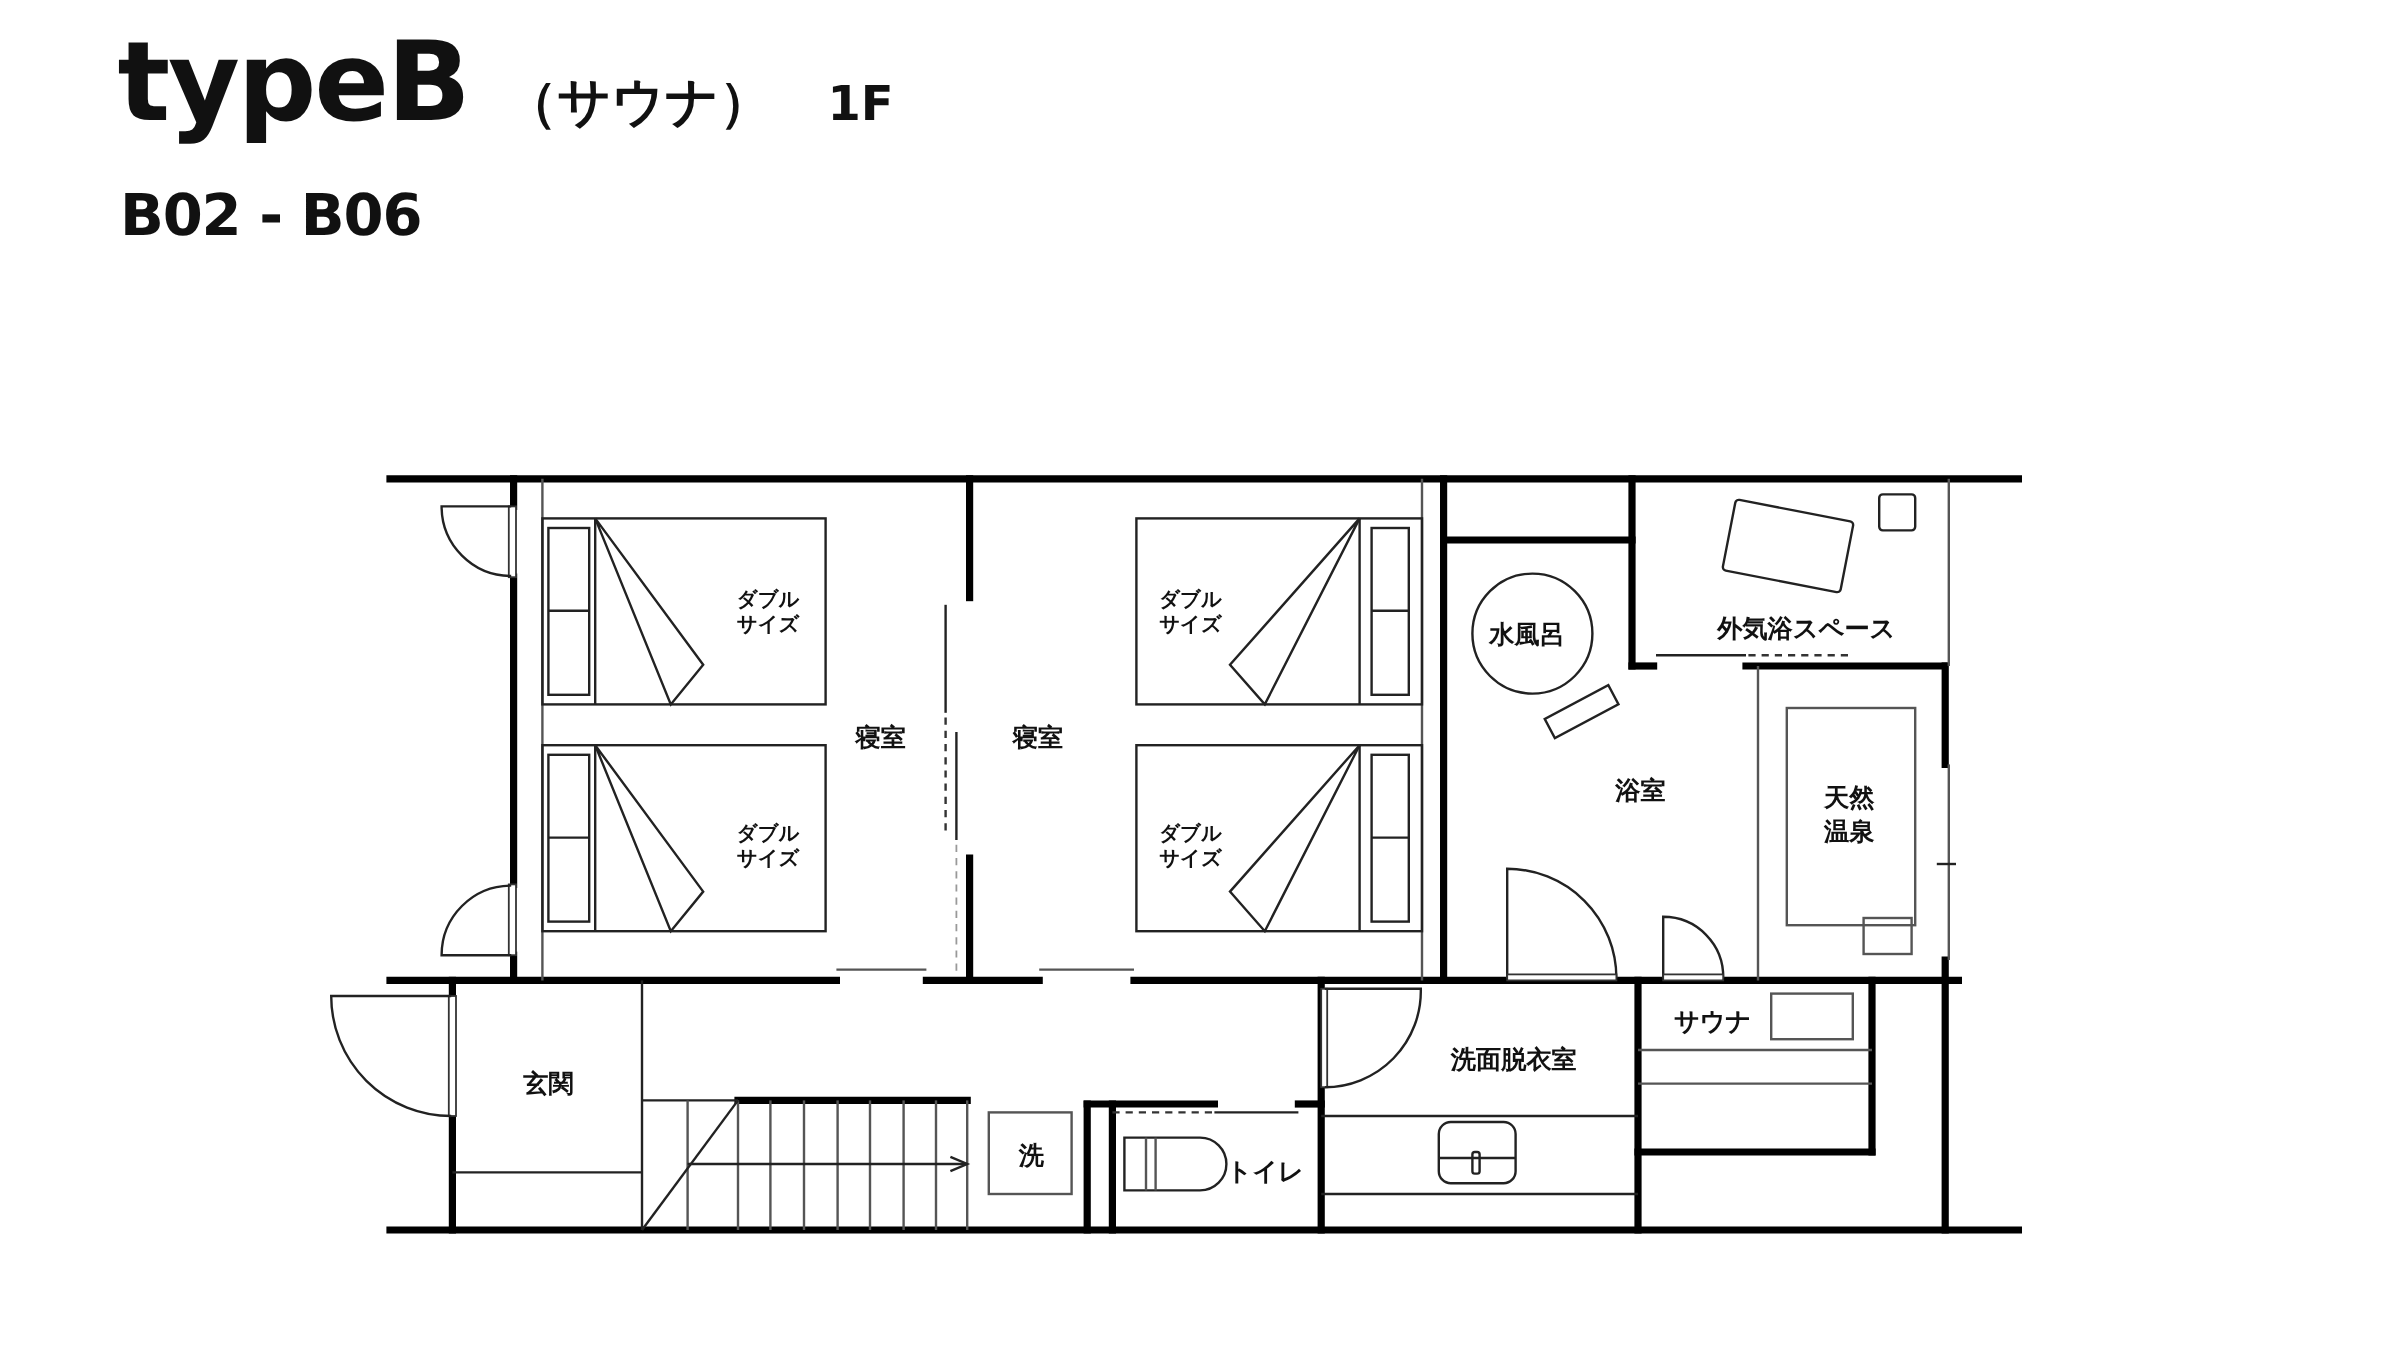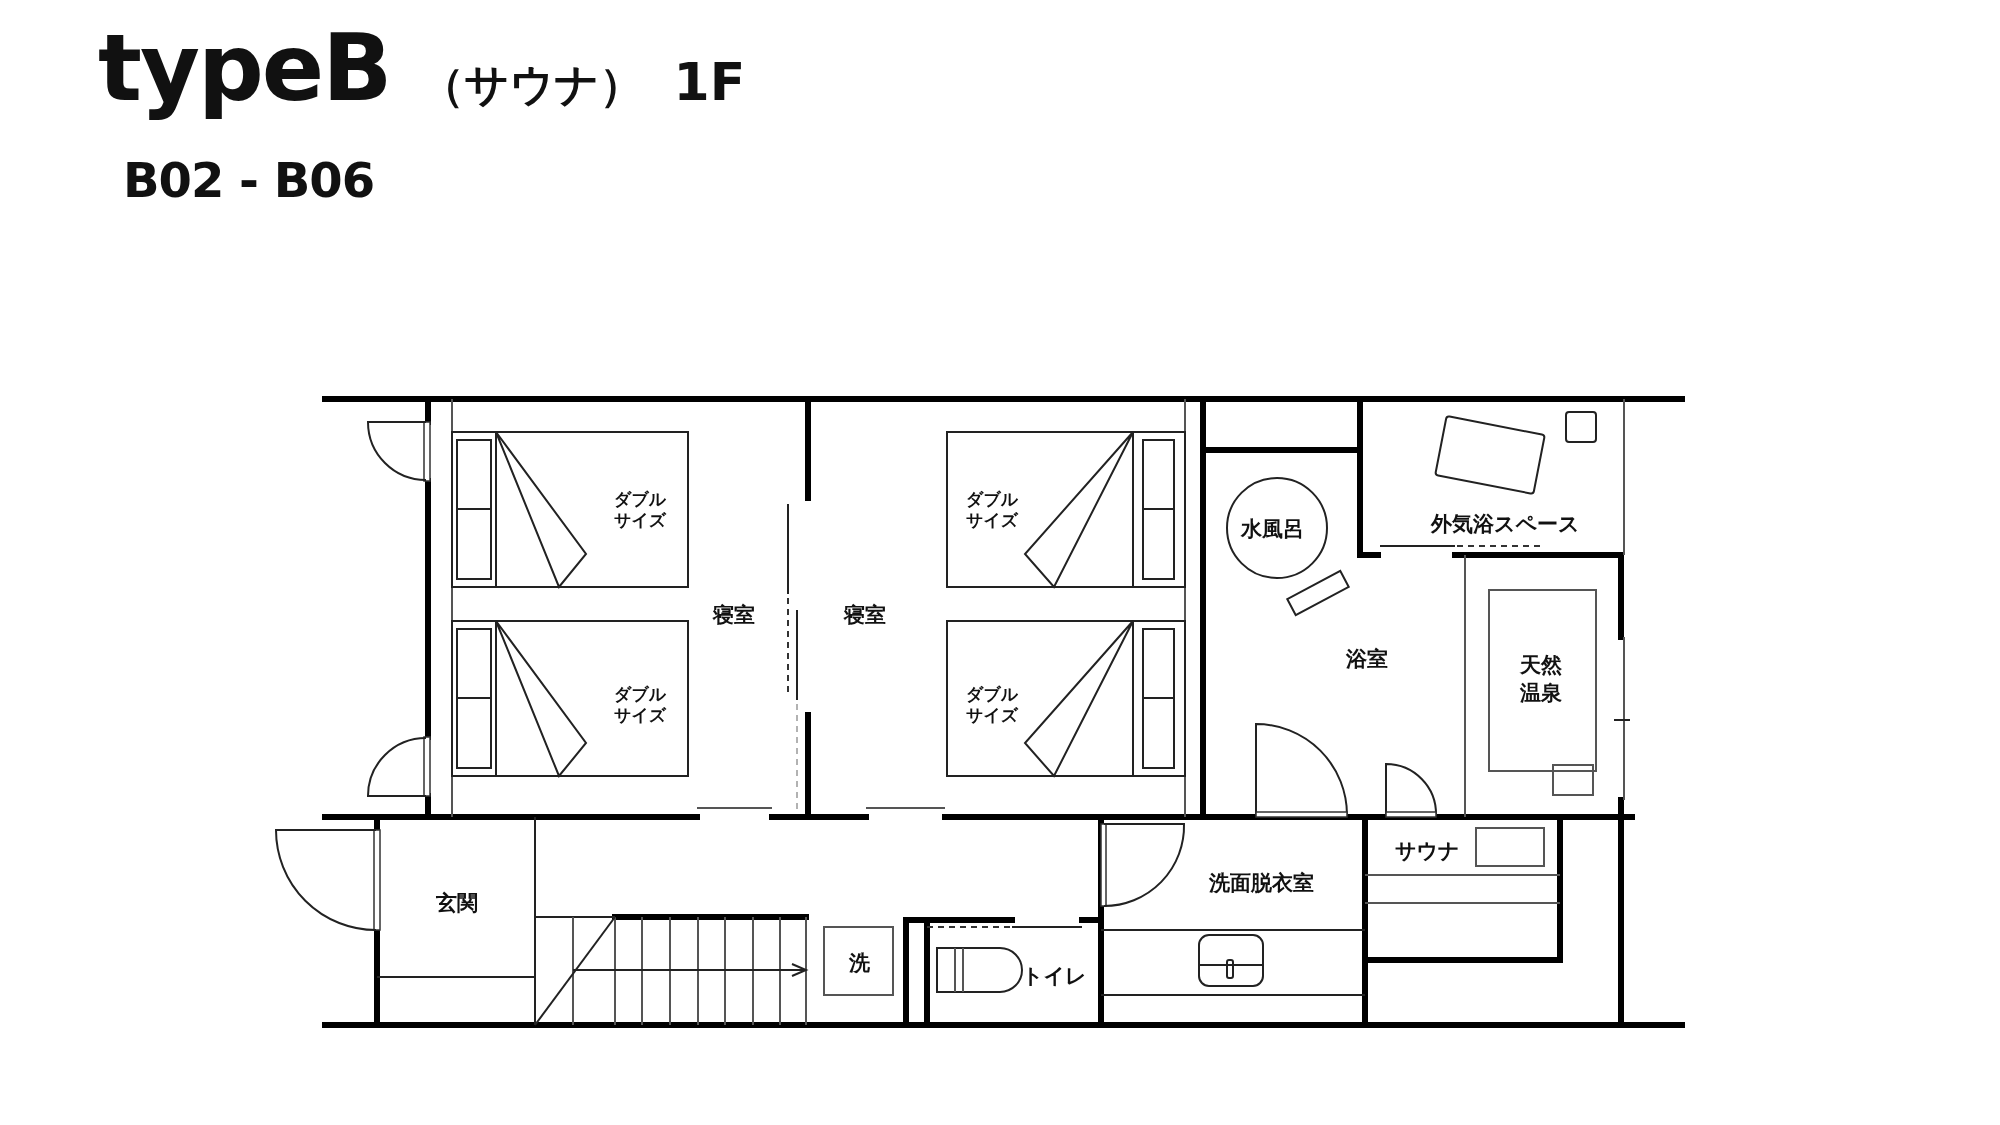--- a/index.html
+++ b/index.html
@@ -1,20 +1,20 @@
 <!DOCTYPE html>
 <html><head>
   <meta charset="utf-8">
   <style>
     html, body { margin: 0; padding: 0; background: #ffffff; }
     body { width: 2000px; height: 1125px; position: relative; overflow: hidden; font-family: "DejaVu Sans", "Liberation Sans", sans-serif; color: #111; }
     .title { position: absolute; left: 98px; top: 18px; font-family: "DejaVu Sans", "Liberation Sans", sans-serif; font-weight: 700; font-size: 92px; letter-spacing: -2px; line-height: 1.1; white-space: nowrap; }
     .title .sub { font-size: 44px; letter-spacing: 0; }
-    .title .floor { font-size: 52px; letter-spacing: 0; }
-    .subtitle { position: absolute; left: 100px; top: 152px; font-family: "DejaVu Sans", "Liberation Sans", sans-serif; font-weight: 700; font-size: 48px; letter-spacing: -1px; white-space: nowrap; margin-left: 23px; }
+    .title .floor { font-size: 40px; letter-spacing: 0; margin-left: 16px; }
+    .subtitle { position: absolute; left: 100px; top: 152px; font-family: "DejaVu Sans", "Liberation Sans", sans-serif; font-weight: 700; font-size: 48px; letter-spacing: -1px; white-space: nowrap; }
     svg.plan { position: absolute; left: 0; top: 0; width: 2000px; height: 1125px; }
     .w { stroke: #000; stroke-width: 6; fill: none; stroke-linecap: square; }
     .t { stroke: #222; stroke-width: 2; fill: none; }
     .tg { stroke: #555; stroke-width: 2; fill: none; }
     .dash { stroke: #333; stroke-width: 2; fill: none; stroke-dasharray: 6 5; }
     .dashl { stroke: #999; stroke-width: 1.5; fill: none; stroke-dasharray: 6 5; }
     .fill-w { fill: #fff; }
     .lbl { font-family: "DejaVu Sans", "Liberation Sans", sans-serif; font-weight: 700; fill: #111; }
   </style>
 </head>

